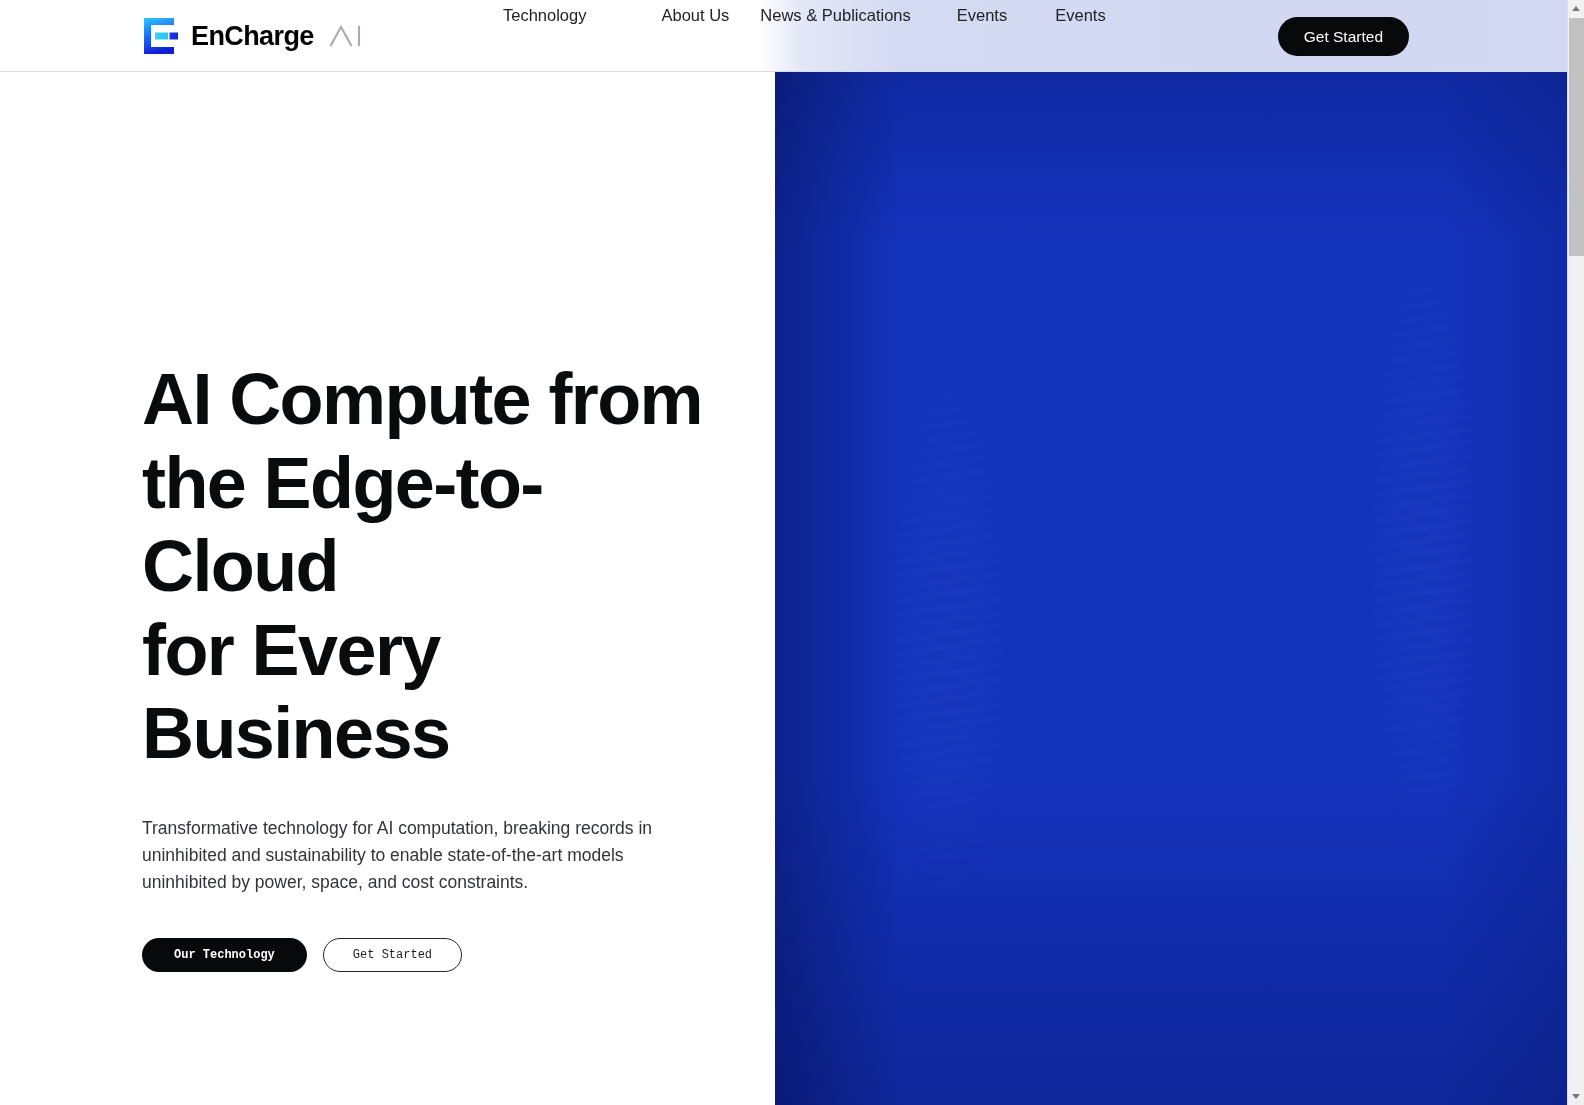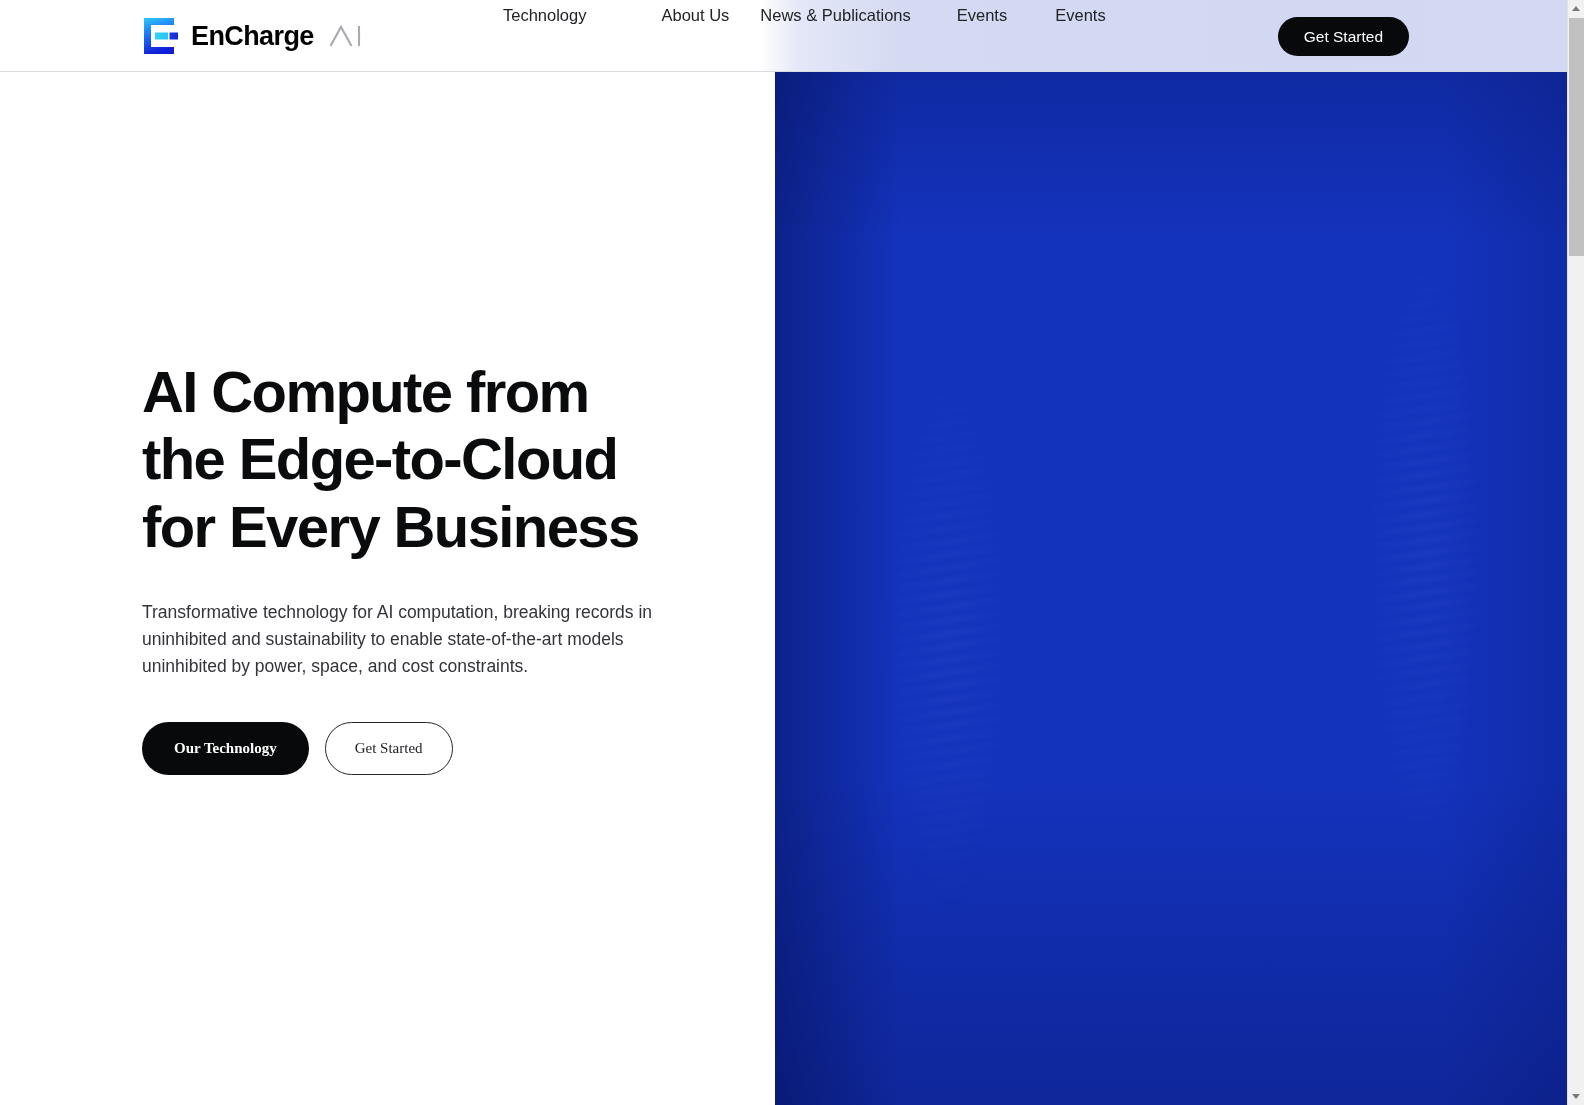--- a/index.html
+++ b/index.html
@@ -134,45 +134,45 @@
   }
 
   
   .hero-copy {
     position:absolute;
     left:142px; top:358px;
     width:570px;
     z-index:10;
   }
   .hero-title {
-    font-size:58px;
+    font-size:72px;
     line-height:1.16;
     font-weight:700;
     letter-spacing:-1.6px;
     color:#0a0b0d;
     white-space:pre-line;
   }
   .hero-sub {
     margin-top:39px;
     font-size:17.5px;
     line-height:1.55;
     color:#32343a;
     width:552px;
   }
   .hero-actions {
     margin-top:42px;
     display:flex; align-items:center; gap:16px;
   }
   .btn {
-    height:53px;
+    height:34px;
     display:inline-flex; align-items:center; justify-content:center;
     border-radius:999px;
-    font-size:15px;
+    font-size:12px;
     cursor:pointer;
-    font-family:Liberation Serif, serif;
+    font-family:Liberation Mono, monospace;
     white-space:nowrap;
   }
   .btn-primary {
     padding:0 32px;
     background:#08090b; color:#fff;
     font-weight:700; border:none;
   }
   .btn-outline {
     padding:0 29px;
     background:#fff; color:#1c1e22;

